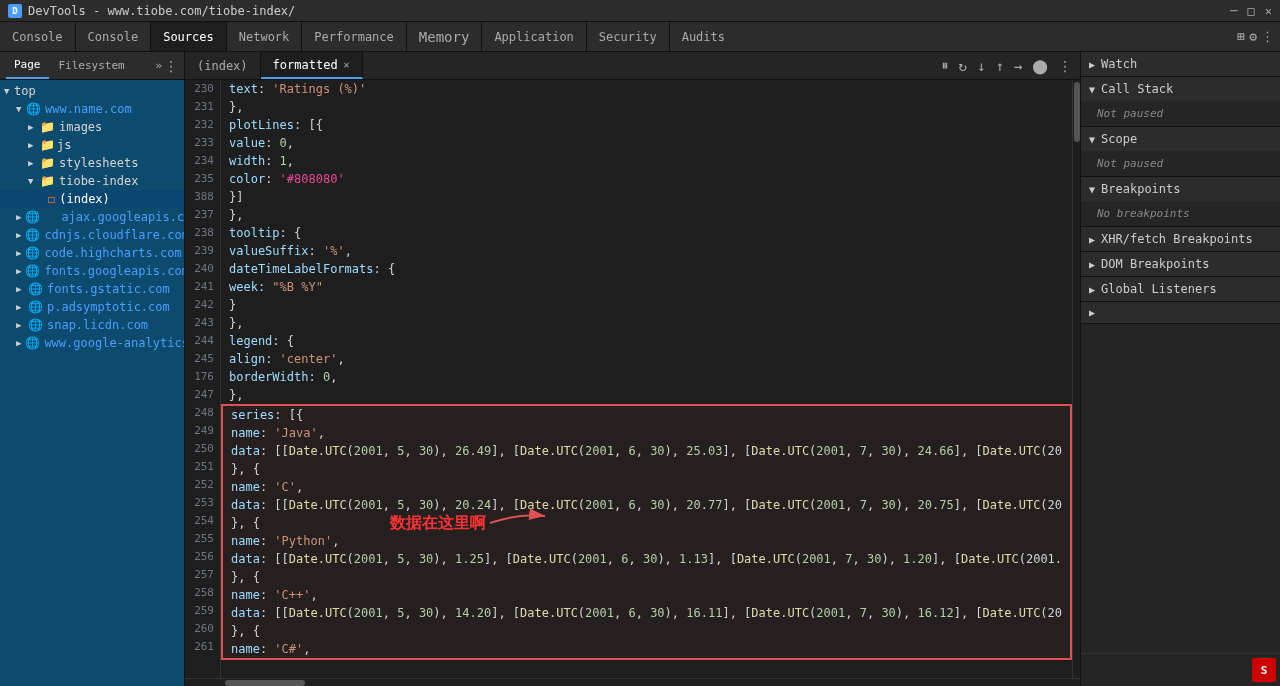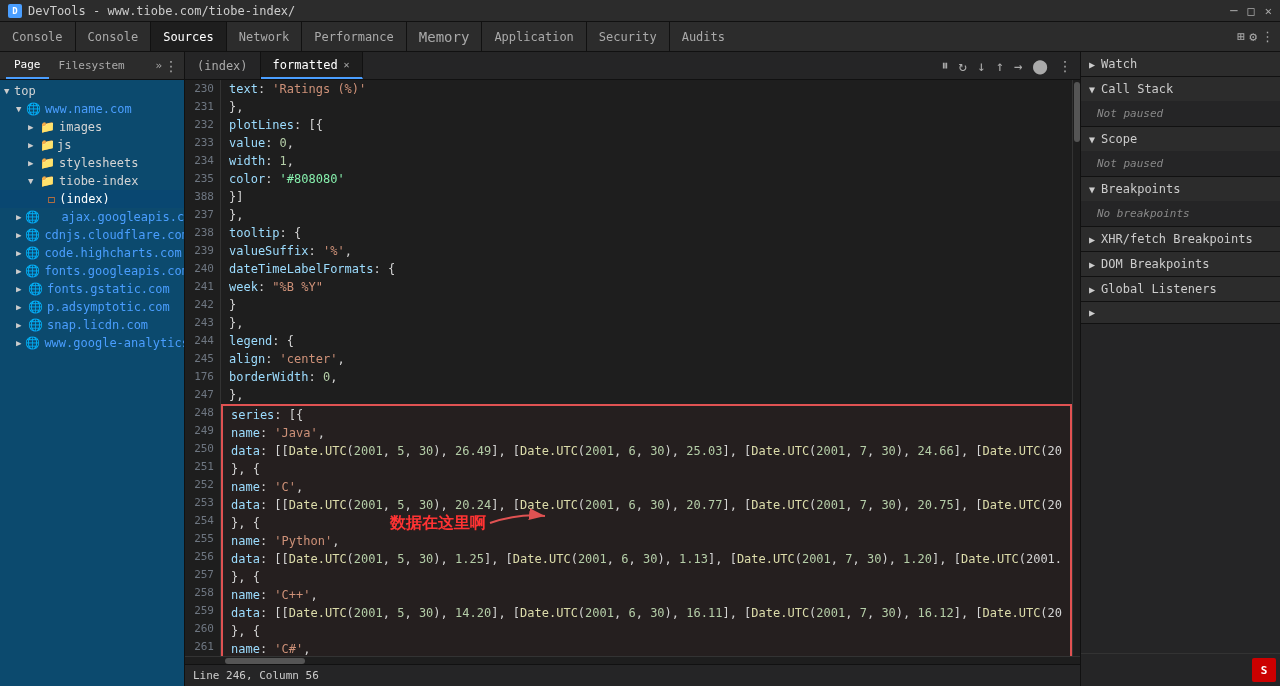--- a/index.html
+++ b/index.html
@@ -193,21 +193,21 @@
 
       </div>
 
       <div style="flex:1;padding:0 8px;overflow:auto;font-size:12px;line-height:18px;background:#1e1e1e;cursor:text;">
 
         <div style="height:18px;white-space:pre;display:flex;align-items:center;color:#d4d4d4;">                    <span style="color:#9cdcfe;">text</span><span style="color:#d4d4d4;">: </span><span style="color:#ce9178;">'Ratings (%)'</span></div>
         <div style="height:18px;white-space:pre;display:flex;align-items:center;color:#d4d4d4;">                <span>},</span></div>
         <div style="height:18px;white-space:pre;display:flex;align-items:center;color:#d4d4d4;">                <span style="color:#9cdcfe;">plotLines</span><span>: [{</span></div>
         <div style="height:18px;white-space:pre;display:flex;align-items:center;color:#d4d4d4;">                    <span style="color:#9cdcfe;">value</span><span>: </span><span style="color:#b5cea8;">0</span><span>,</span></div>
         <div style="height:18px;white-space:pre;display:flex;align-items:center;color:#d4d4d4;">                    <span style="color:#9cdcfe;">width</span><span>: </span><span style="color:#b5cea8;">1</span><span>,</span></div>
-        <div style="height:18px;white-space:pre;display:flex;align-items:center;color:#d4d4d4;">                    <span style="color:#9cdcfe;">color</span><span>: </span><span style="color:#86efac;">'#808080'</span></div>
+        <div style="height:18px;white-space:pre;display:flex;align-items:center;color:#d4d4d4;">                    <span style="color:#9cdcfe;">color</span><span>: </span><span style="color:#ec4899;">'#808080'</span></div>
         <div style="height:18px;white-space:pre;display:flex;align-items:center;color:#d4d4d4;">                <span>}]</span></div>
         <div style="height:18px;white-space:pre;display:flex;align-items:center;color:#d4d4d4;">            <span>},</span></div>
         <div style="height:18px;white-space:pre;display:flex;align-items:center;color:#d4d4d4;">            <span style="color:#9cdcfe;">tooltip</span><span>: {</span></div>
         <div style="height:18px;white-space:pre;display:flex;align-items:center;color:#d4d4d4;">                <span style="color:#9cdcfe;">valueSuffix</span><span>: </span><span style="color:#ce9178;">'%'</span><span>,</span></div>
         <div style="height:18px;white-space:pre;display:flex;align-items:center;color:#d4d4d4;">                <span style="color:#9cdcfe;">dateTimeLabelFormats</span><span>: {</span></div>
         <div style="height:18px;white-space:pre;display:flex;align-items:center;color:#d4d4d4;">                    <span style="color:#9cdcfe;">week</span><span>: </span><span style="color:#ce9178;">"%B %Y"</span></div>
         <div style="height:18px;white-space:pre;display:flex;align-items:center;color:#d4d4d4;">                <span>}</span></div>
         <div style="height:18px;white-space:pre;display:flex;align-items:center;color:#d4d4d4;">            <span>},</span></div>
         <div style="height:18px;white-space:pre;display:flex;align-items:center;color:#d4d4d4;">            <span style="color:#9cdcfe;">legend</span><span>: {</span></div>
         <div style="height:18px;white-space:pre;display:flex;align-items:center;color:#d4d4d4;">                <span style="color:#9cdcfe;">align</span><span>: </span><span style="color:#ce9178;">'center'</span><span>,</span></div>
@@ -236,23 +236,20 @@
 
       <div style="width:8px;background:#1e1e1e;flex-shrink:0;border-left:1px solid #333;">
         <div style="width:6px;height:60px;background:#555;margin:2px auto;border-radius:3px;cursor:pointer;"></div>
       </div>
     </div>
 
     <div style="height:8px;background:#1e1e1e;border-top:1px solid #333;display:flex;align-items:center;flex-shrink:0;">
       <div style="height:6px;width:80px;background:#555;margin-left:40px;border-radius:3px;cursor:pointer;"></div>
     </div>
 
-    <div style="height:22px;background:#252526;border-top:1px solid #111;display:flex;align-items:center;padding:0 8px;font-size:11px;color:#ccc;flex-shrink:0;">
-      <span>Line 246, Column 56</span>
-    </div>
   </div>
 
   <div style="width:200px;background:#252526;border-left:1px solid #111;display:flex;flex-direction:column;flex-shrink:0;overflow-y:auto;font-size:12px;">
 
     <div style="border-bottom:1px solid #111;">
       <div style="padding:5px 8px;display:flex;align-items:center;cursor:pointer;color:#ccc;font-size:12px;background:#2c2c2c;">
         <span style="margin-right:6px;font-size:10px;">▶</span>
         <span>Watch</span>
       </div>
     </div>

